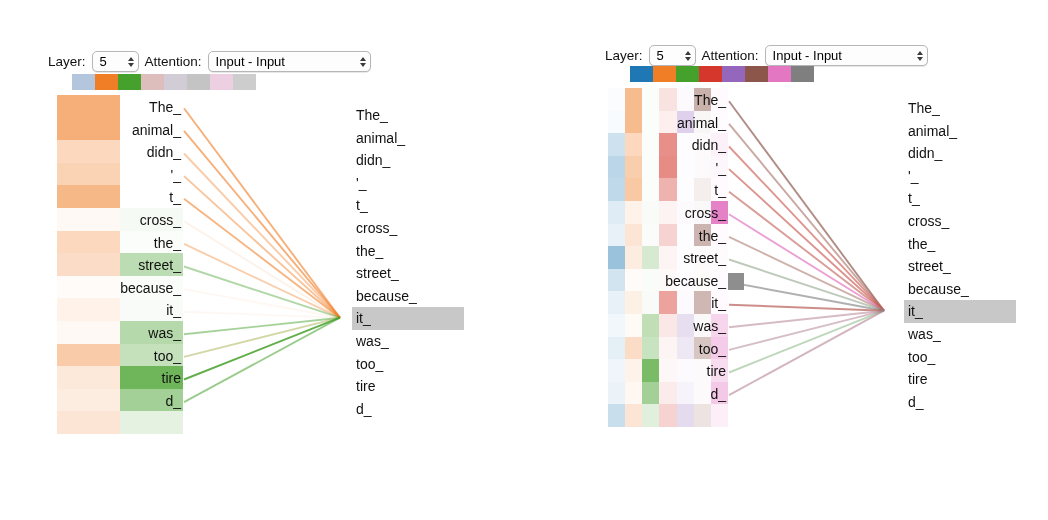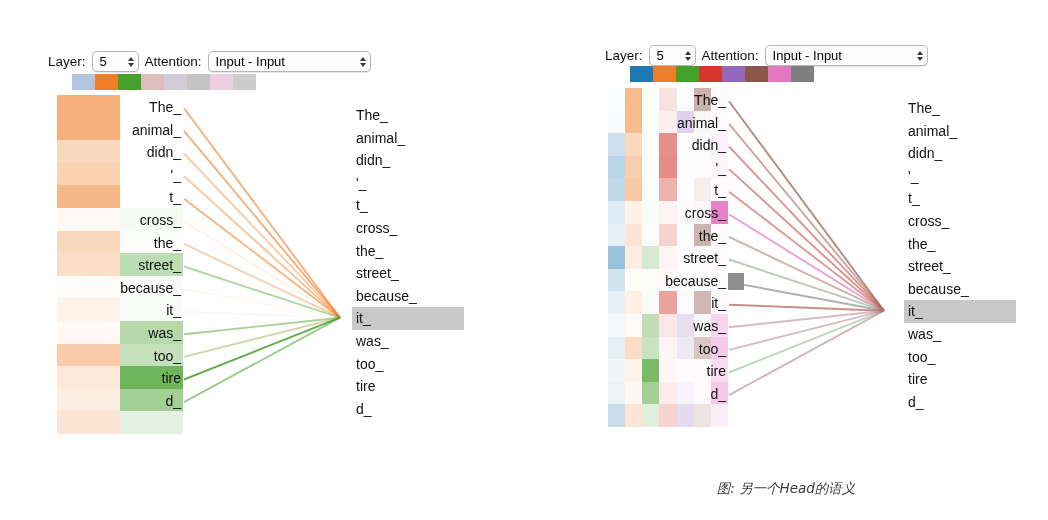--- a/index.html
+++ b/index.html
@@ -365,14 +365,13 @@
     <div class="tokcell tgt" style="left: 380px; width: 112px; top: 179.4px;">t_</div>
     <div class="tokcell tgt" style="left: 380px; width: 112px; top: 202px;">cross_</div>
     <div class="tokcell tgt" style="left: 380px; width: 112px; top: 224.6px;">the_</div>
     <div class="tokcell tgt" style="left: 380px; width: 112px; top: 247.2px;">street_</div>
     <div class="tokcell tgt" style="left: 380px; width: 112px; top: 269.8px;">because_</div>
     <div class="tokcell tgt hl" style="left: 380px; width: 112px; top: 292.4px;">it_</div>
     <div class="tokcell tgt" style="left: 380px; width: 112px; top: 315px;">was_</div>
     <div class="tokcell tgt" style="left: 380px; width: 112px; top: 337.6px;">too_</div>
     <div class="tokcell tgt" style="left: 380px; width: 112px; top: 360.2px;">tire</div>
     <div class="tokcell tgt" style="left: 380px; width: 112px; top: 382.8px;">d_</div>
-    <div class="caption" style="top: 472px;">图:  另一个Head的语义</div>
   </div>
 
 </body></html>

